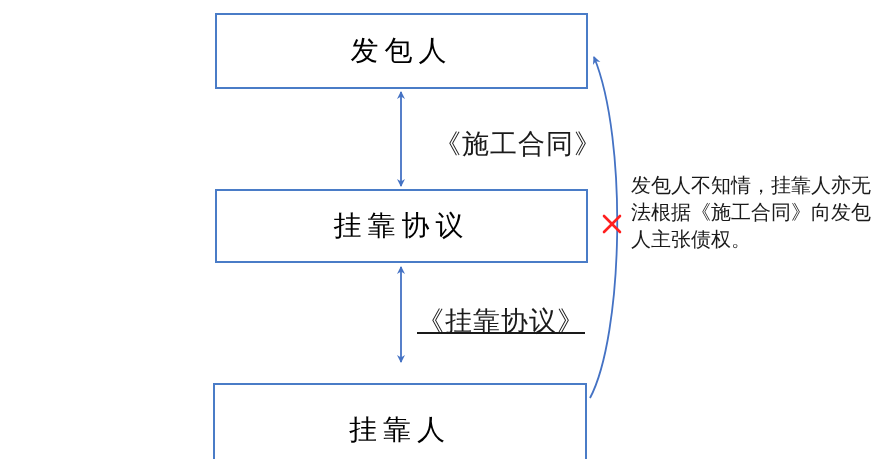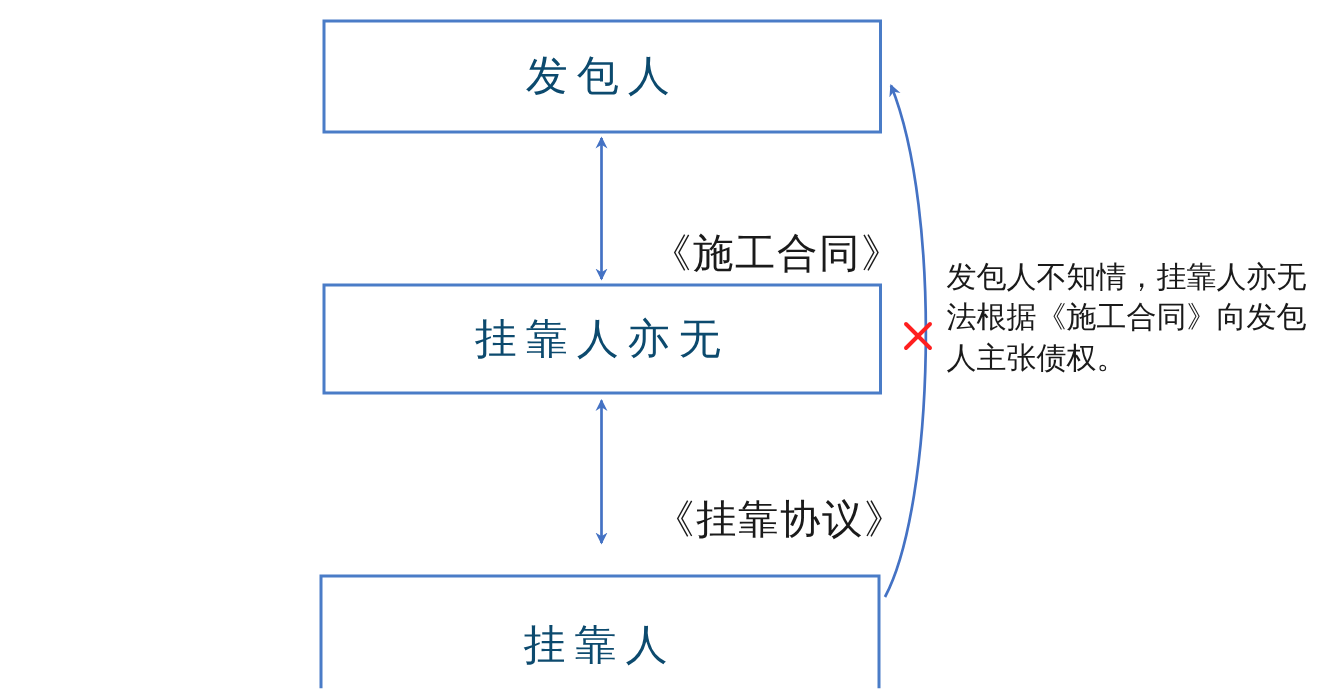--- a/index.html
+++ b/index.html
@@ -12,37 +12,36 @@
     overflow: hidden;
   }
   .node-box {
     position: absolute;
     border: 2px solid #4a7cc7;
     background: #ffffff;
     display: flex;
     align-items: center;
     justify-content: center;
     font-size: 28px;
-    color: #0c4a6e;
+    color: #000000;
     letter-spacing: 6px;
     box-sizing: border-box;
   }
   #node-employer   { left: 215px; top: 13px;  width: 373px; height: 76px; }
   #node-affiliated { left: 215px; top: 189px; width: 373px; height: 74px; }
   #node-attacher   { left: 213px; top: 383px; width: 374px; height: 94px; }
   .edge-label {
     position: absolute;
     font-size: 27px;
     color: #1a1a1a;
     white-space: nowrap;
     letter-spacing: 1px;
-    margin-top: 25px;
   }
   #label-contract  { left: 434px; top: 126px; }
-  #label-agreement { left: 436px; top: 303px; }
+  #label-agreement { left: 417px; top: 303px; text-decoration: underline; }
   .annotation {
     position: absolute;
     font-size: 20px;
     color: #1a1a1a;
     white-space: pre-line;
     line-height: 26.5px;
     font-family: Liberation Mono, monospace;
   }
   #annotation-left  { left: 15px;  top: 267px; width: 250px; }
   #annotation-right { left: 631px; top: 173px; width: 255px; line-height: 27px; }
@@ -78,21 +77,21 @@
       <line x1="604" y1="216" x2="620" y2="232"></line>
       <line x1="620" y1="216" x2="604" y2="232"></line>
     </g>
   </svg>
 
   <div class="node-box" id="node-employer">
     <span>发包人</span>
   </div>
 
   <div class="node-box" id="node-affiliated">
-    <span>挂靠人亦无</span>
+    <span>挂靠协议</span>
   </div>
 
   <div class="node-box" id="node-attacher">
     <span>挂靠人</span>
   </div>
 
   <div class="edge-label" id="label-contract">《施工合同》</div>
 
   <div class="edge-label" id="label-agreement">《挂靠协议》</div>
 

